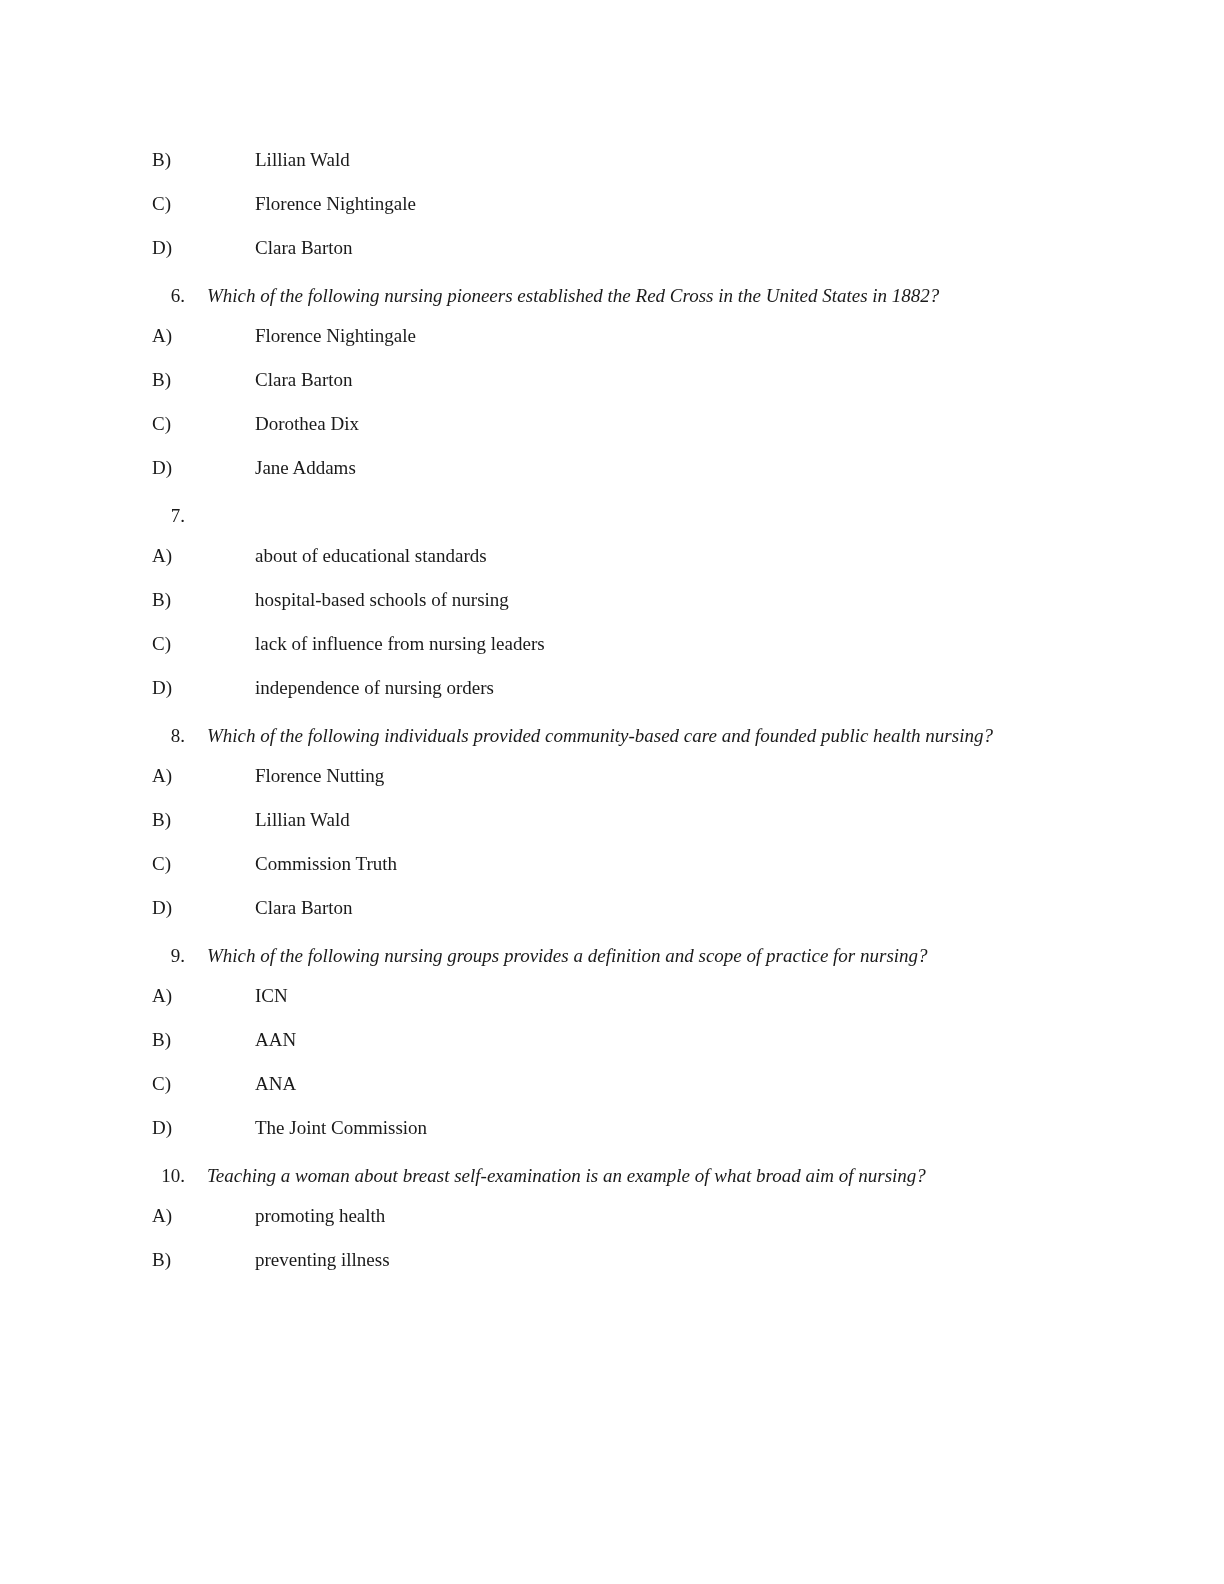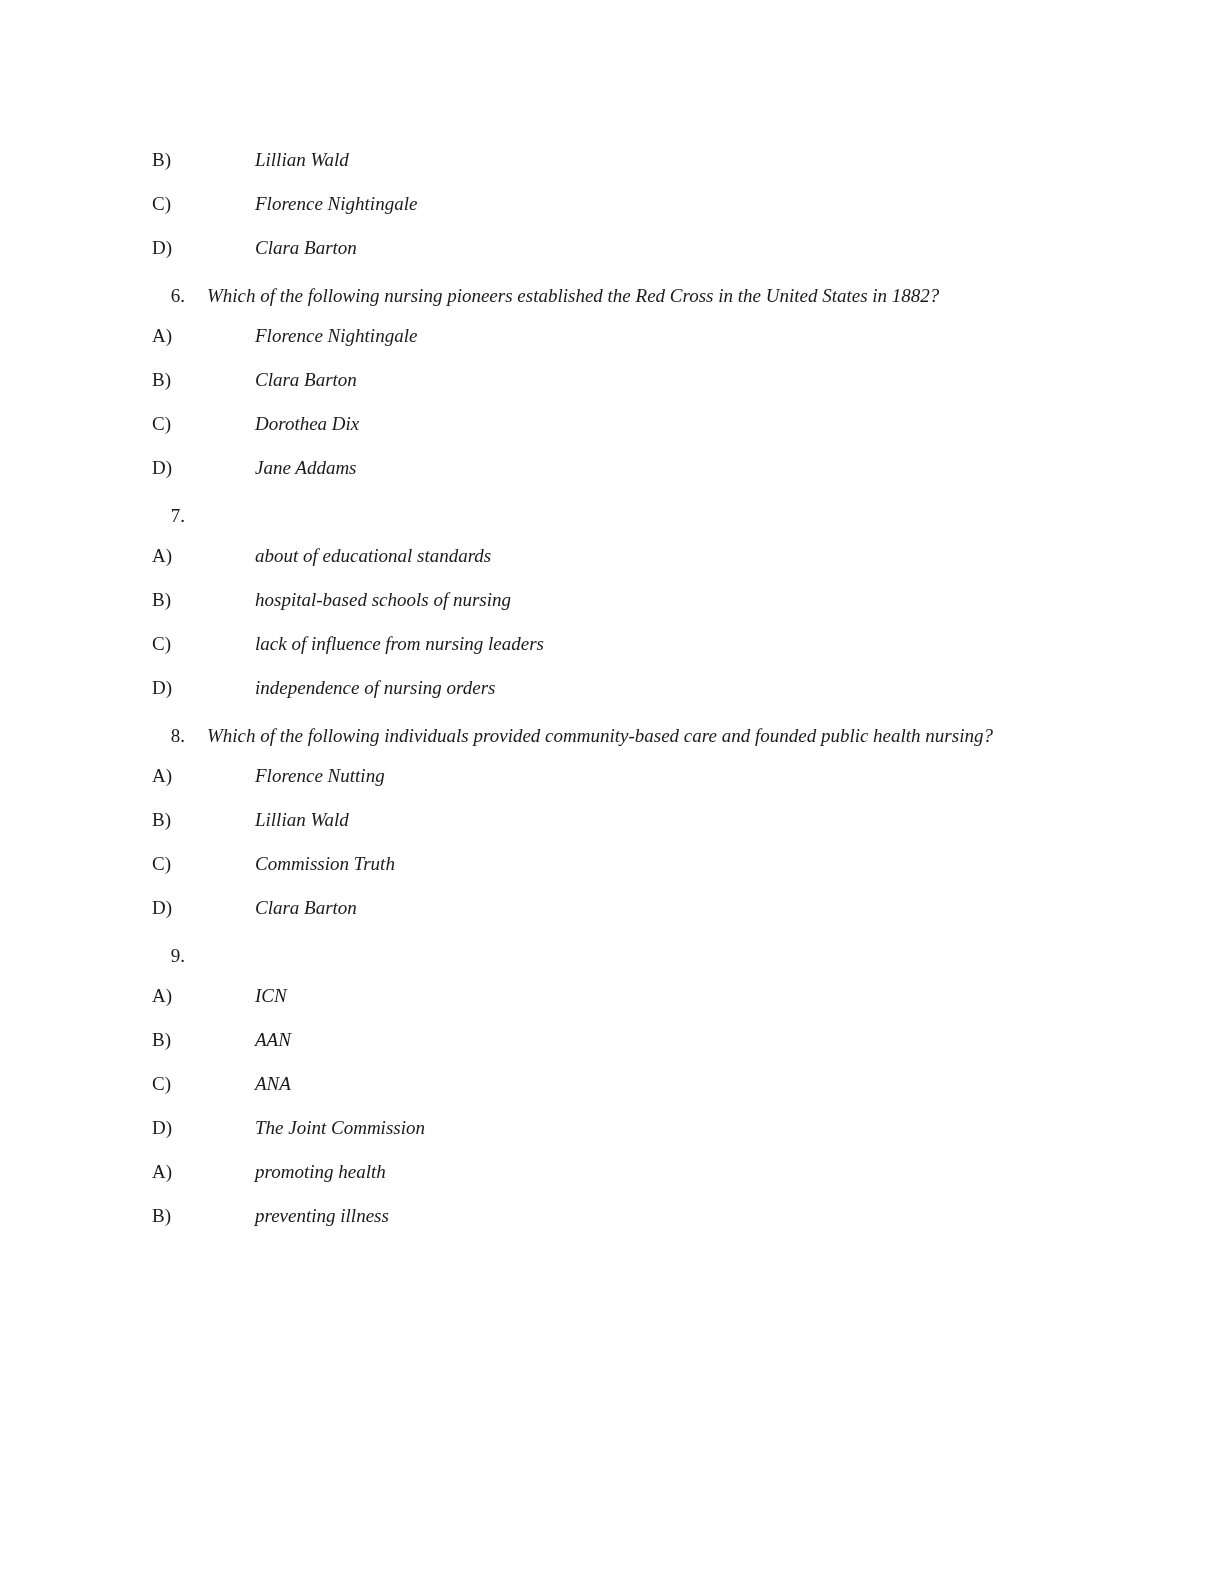--- a/index.html
+++ b/index.html
@@ -23,21 +23,20 @@
     display: flex;
     margin: 0 0 24px 152px;
     line-height: 20px;
   }
   .opt-letter {
     width: 103px;
     flex: 0 0 103px;
   }
   .opt-text {
     flex: 1;
-    font-style: italic;
   }
   .question {
     display: flex;
     margin: 5px 0 17px 0;
     line-height: 27px;
   }
   .q-num {
     flex: 0 0 185px;
     width: 185px;
     text-align: right;
@@ -123,38 +122,43 @@
     <span class="opt-letter">C)</span>
     <span class="opt-text">Commission Truth</span>
   </div>
   <div class="option">
     <span class="opt-letter">D)</span>
     <span class="opt-text">Clara Barton</span>
   </div>
 
   <div class="question">
     <span class="q-num">9.</span>
+    <span class="q-text">Which of the following nursing groups provides a definition and scope of practice for nursing?</span>
   </div>
   <div class="option">
     <span class="opt-letter">A)</span>
     <span class="opt-text">ICN</span>
   </div>
   <div class="option">
     <span class="opt-letter">B)</span>
     <span class="opt-text">AAN</span>
   </div>
   <div class="option">
     <span class="opt-letter">C)</span>
     <span class="opt-text">ANA</span>
   </div>
   <div class="option">
     <span class="opt-letter">D)</span>
     <span class="opt-text">The Joint Commission</span>
   </div>
 
+  <div class="question">
+    <span class="q-num">10.</span>
+    <span class="q-text">Teaching a woman about breast self-examination is an example of what broad aim of nursing?</span>
+  </div>
   <div class="option">
     <span class="opt-letter">A)</span>
     <span class="opt-text">promoting health</span>
   </div>
   <div class="option">
     <span class="opt-letter">B)</span>
     <span class="opt-text">preventing illness</span>
   </div>
 
 </div>

